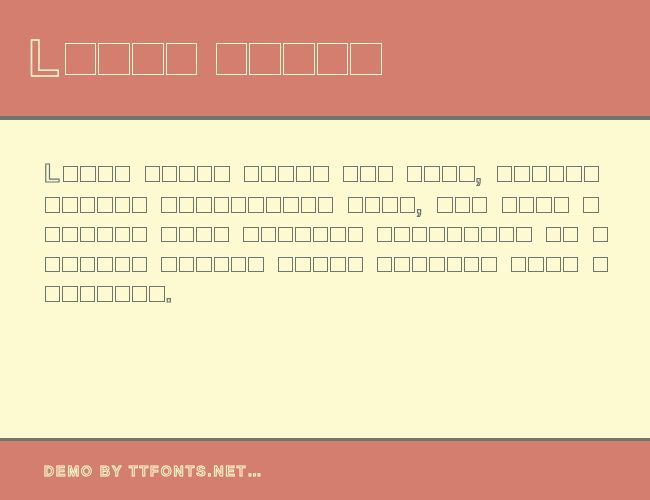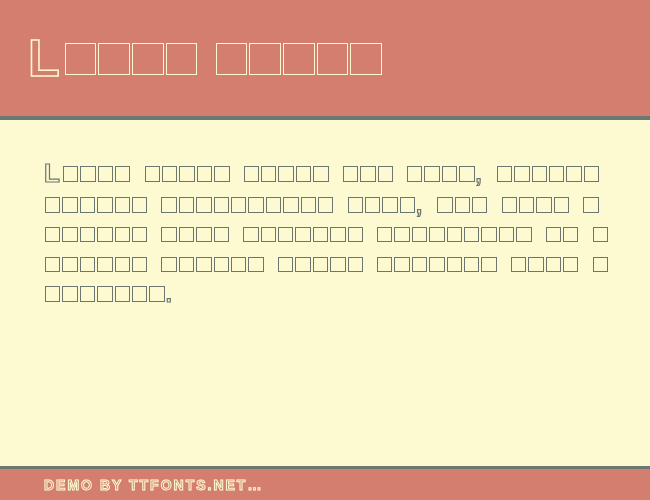--- a/index.html
+++ b/index.html
@@ -48,21 +48,21 @@
     -webkit-text-stroke: 1.2px #6b7770;
     -webkit-text-fill-color: transparent;
     font-weight: 600;
     word-spacing: 4px;
   }
   .body-text .cap {
     font-size: 26px;
   }
   .footer {
     background: #d47e6f;
-    height: 34px;
+    height: 62px;
     border-top: 3px solid #6b7770;
     display: flex;
     align-items: center;
     padding-left: 44px;
   }
   .footer-text {
     font-size: 14px;
     letter-spacing: 2px;
     color: #fdfad1;
     -webkit-text-stroke: 1px #fdfad1;

